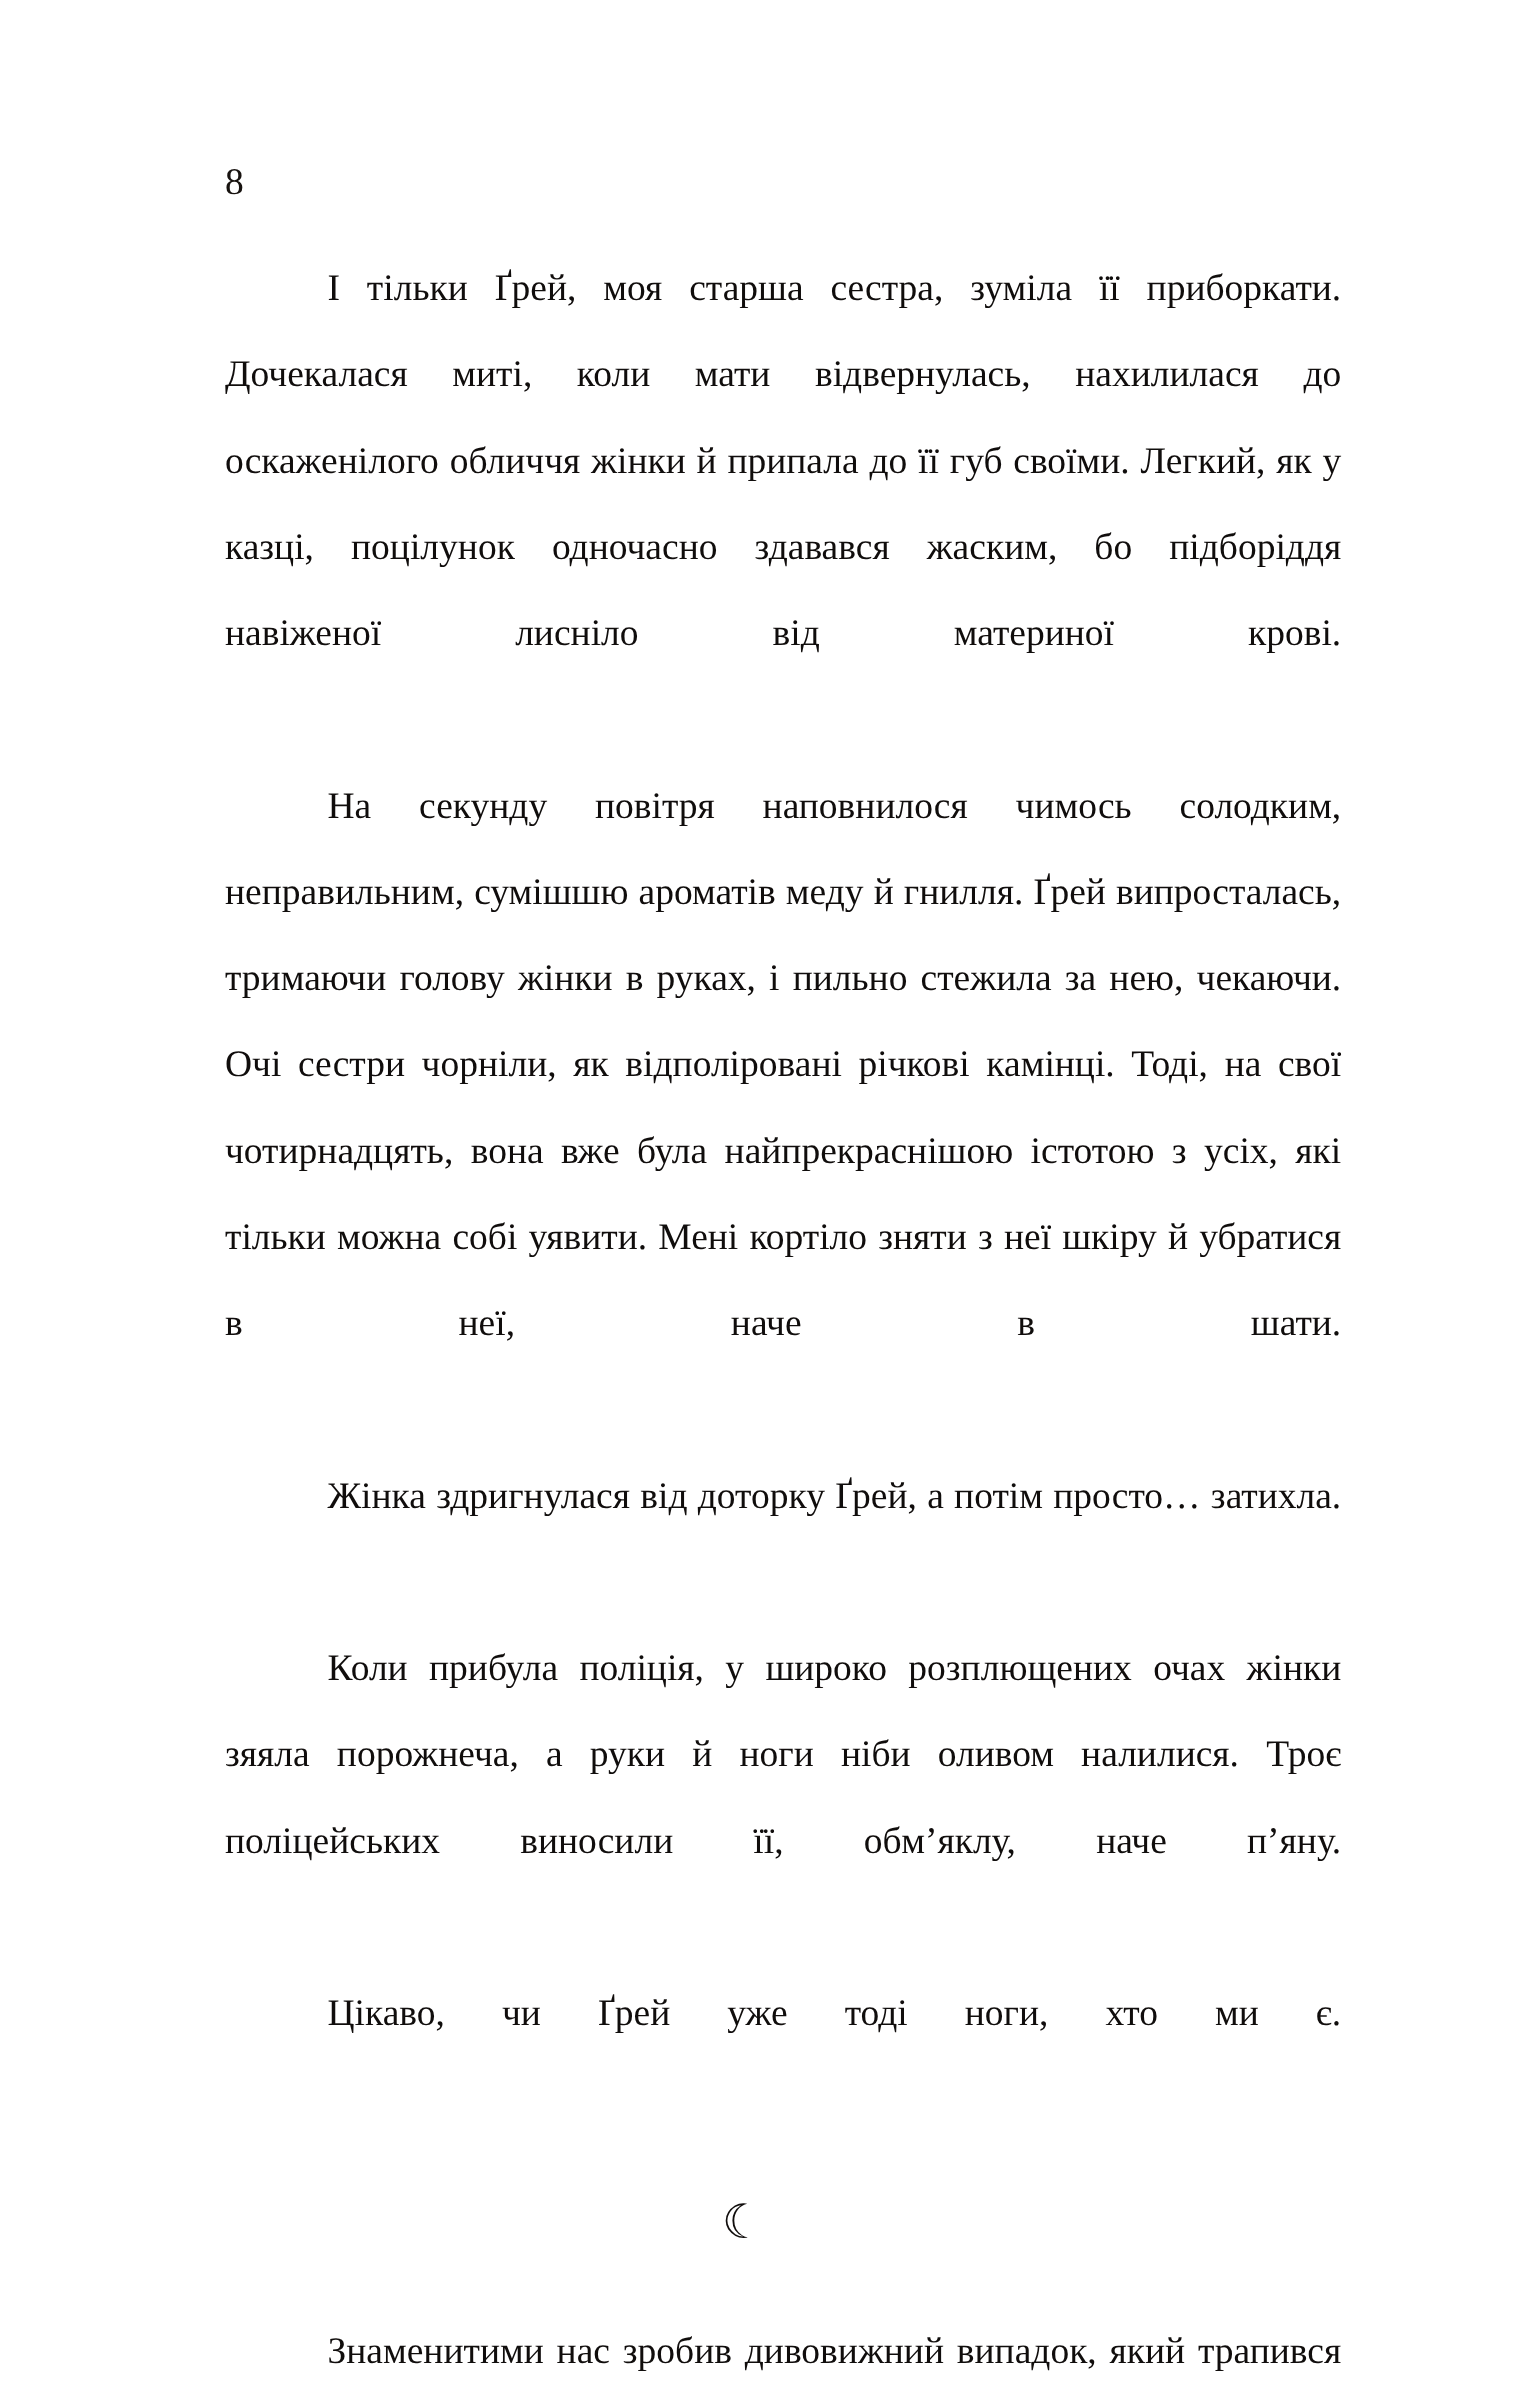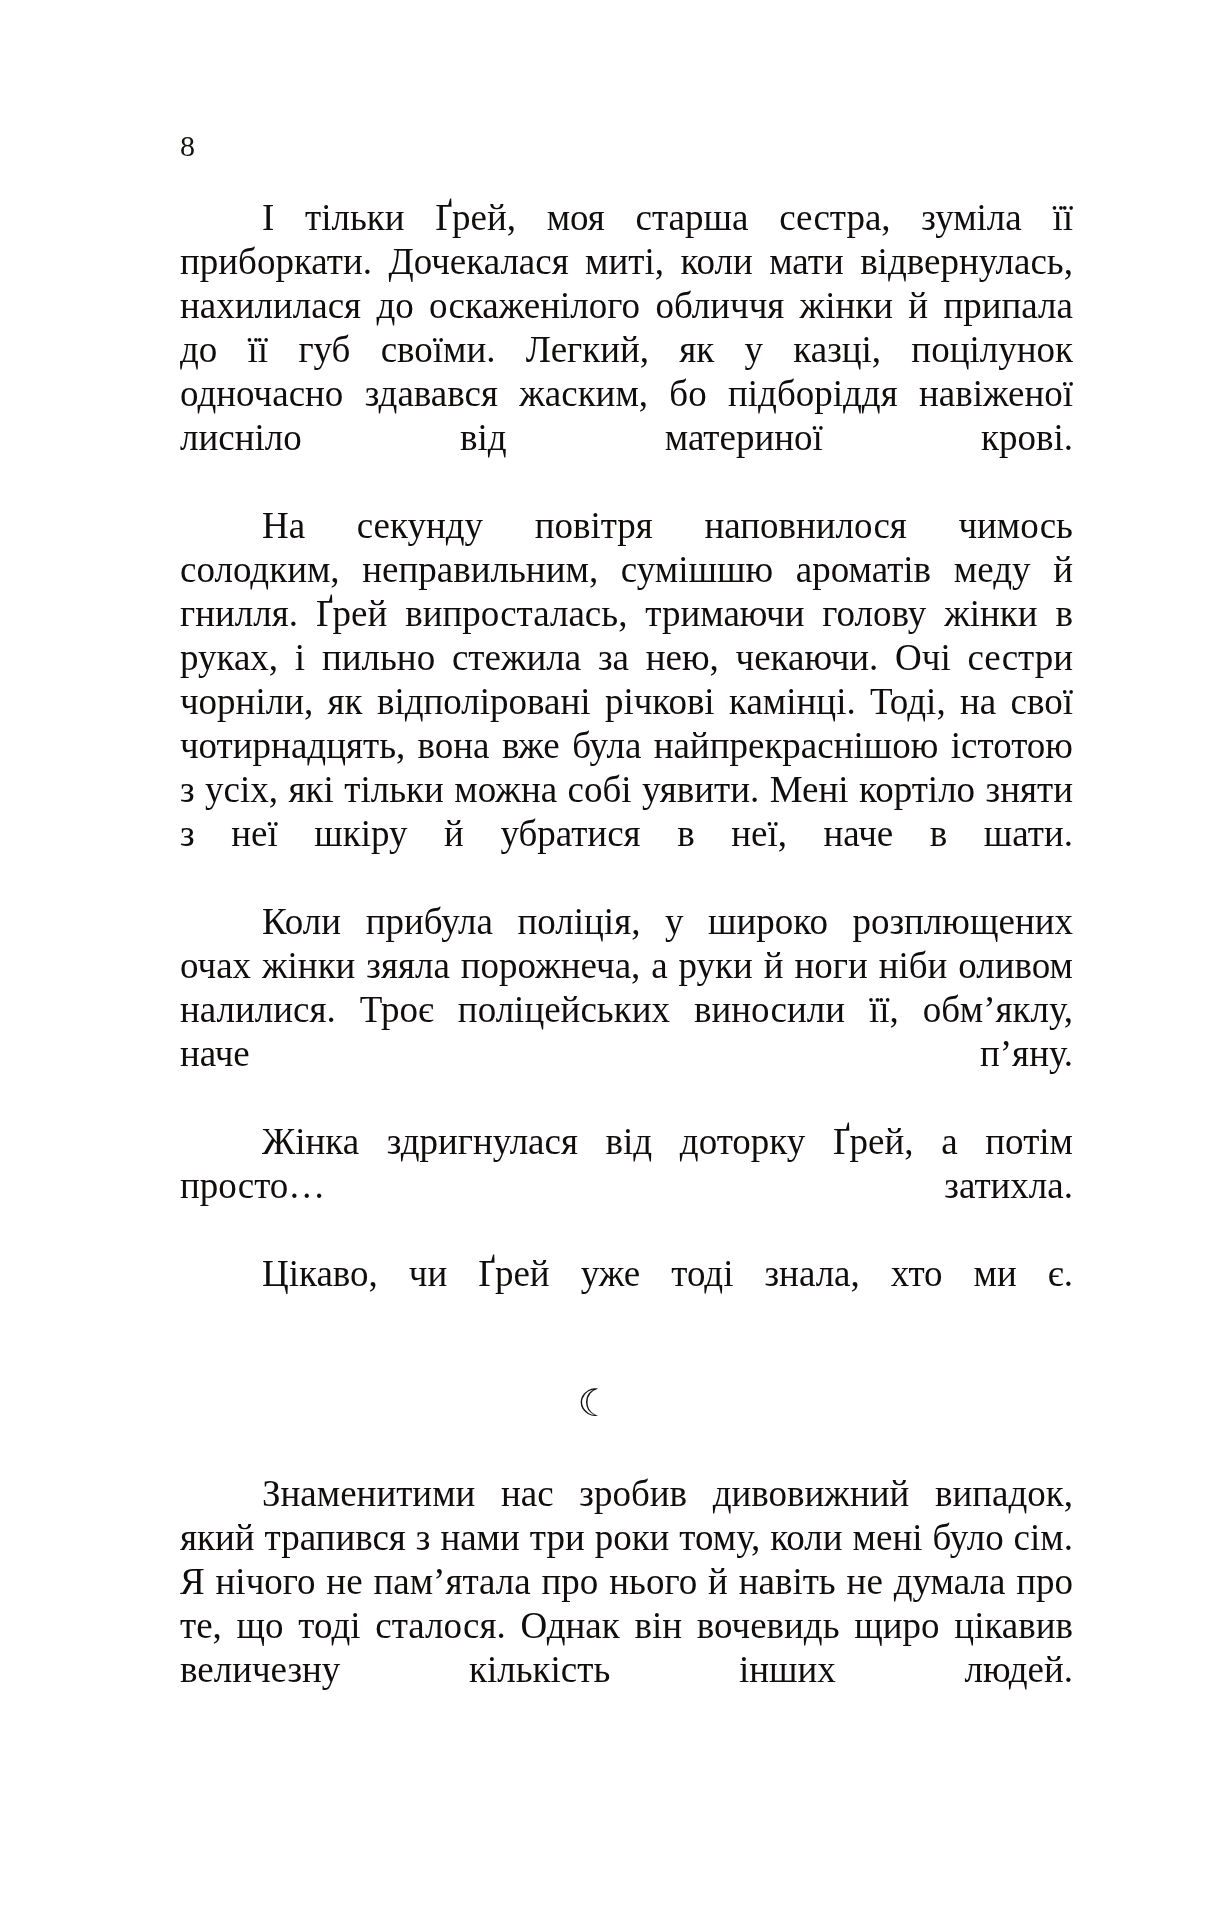--- a/index.html
+++ b/index.html
@@ -36,22 +36,22 @@
   
   .textblock {
     position: absolute;
     left: 180px;
     top: 196px;
     width: 893px;
   }
 
   p.para {
     margin: 0;
-    font-size: 37px;
-    line-height: 44px;
+    font-size: 30px;
+    line-height: 69px;
     text-align: justify;
     text-justify: inter-word;
     text-indent: 82px;
     hyphens: manual;
     -webkit-hyphens: manual;
     word-spacing: 0.1px;
   }
 
   p.para.flush {
     text-indent: 0;
@@ -83,25 +83,25 @@
 <div class="page">
 
   <div class="folio">8</div>
 
   <div class="textblock">
 
     <p class="para">І тільки Ґрей, моя старша сестра, зуміла її приборкати. Дочекалася миті, коли мати відвернулась, нахилилася до оскаженілого обличчя жінки й припала до її губ своїми. Легкий, як у казці, поцілунок одночасно здавався жаским, бо підборіддя навіженої лисніло від материної крові.</p>
 
     <p class="para">На секунду повітря наповнилося чимось солодким, неправильним, сумішшю ароматів меду й гнилля. Ґрей випросталась, тримаючи голову жінки в руках, і пильно стежила за нею, чекаючи. Очі сестри чорніли, як відполіровані річкові камінці. Тоді, на свої чотирнадцять, вона вже була найпрекраснішою істотою з усіх, які тільки можна собі уявити. Мені кортіло зняти з неї шкіру й убратися в неї, наче в шати.</p>
 
+    <p class="para">Жінка здригнулася від доторку Ґрей, а потім просто… затихла.</p>
+
     <p class="para">Коли прибула поліція, у широко розплющених очах жінки зяяла порожнеча, а руки й ноги ніби оливом налилися. Троє поліцейських виносили її, обм’яклу, наче п’яну.</p>
 
-    <p class="para">Жінка здригнулася від доторку Ґрей, а потім просто… затихла.</p>
-
-    <p class="para">Цікаво, чи Ґрей уже тоді знала, хто ми є.</p>
+    <p class="para">Цікаво, чи Ґрей уже тоді ноги, хто ми є.</p>
 
     <div class="ornament">☾</div>
 
 
     <p class="para">Знаменитими нас зробив дивовижний випадок, який трапився з нами три роки тому, коли мені було сім. Я нічого не пам’ятала про нього й навіть не думала про те, що тоді сталося. Однак він вочевидь щиро цікавив величезну кількість інших людей.</p>
 
   </div>
 </div>
 
 </body></html>

